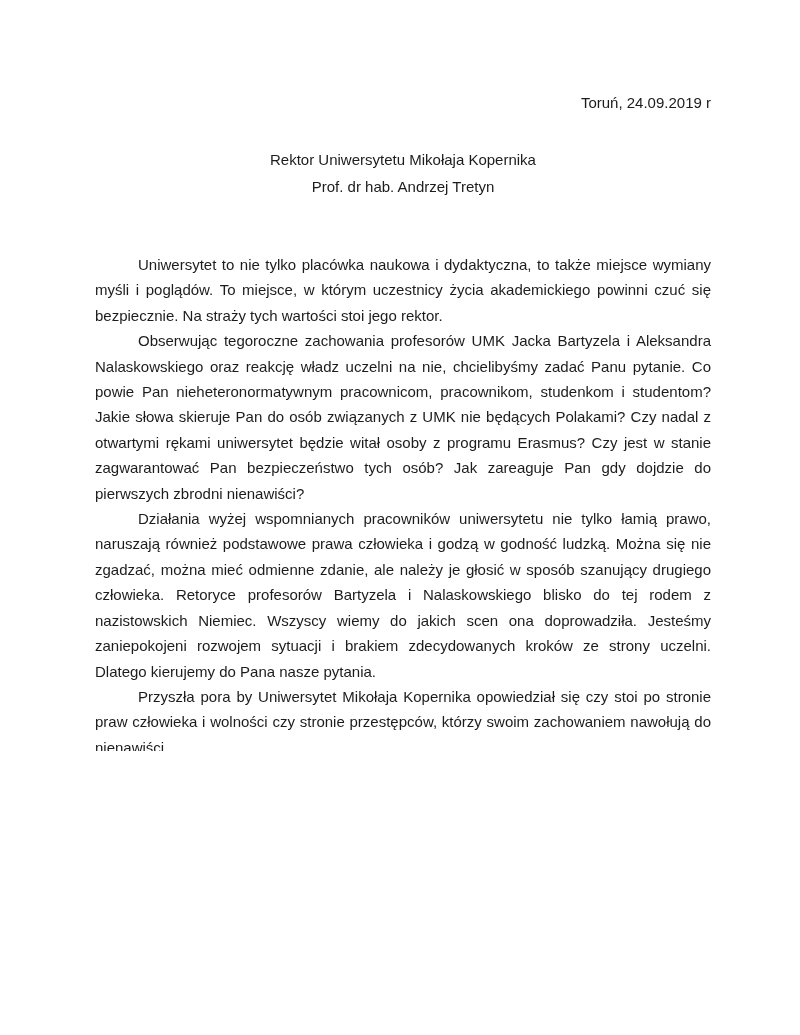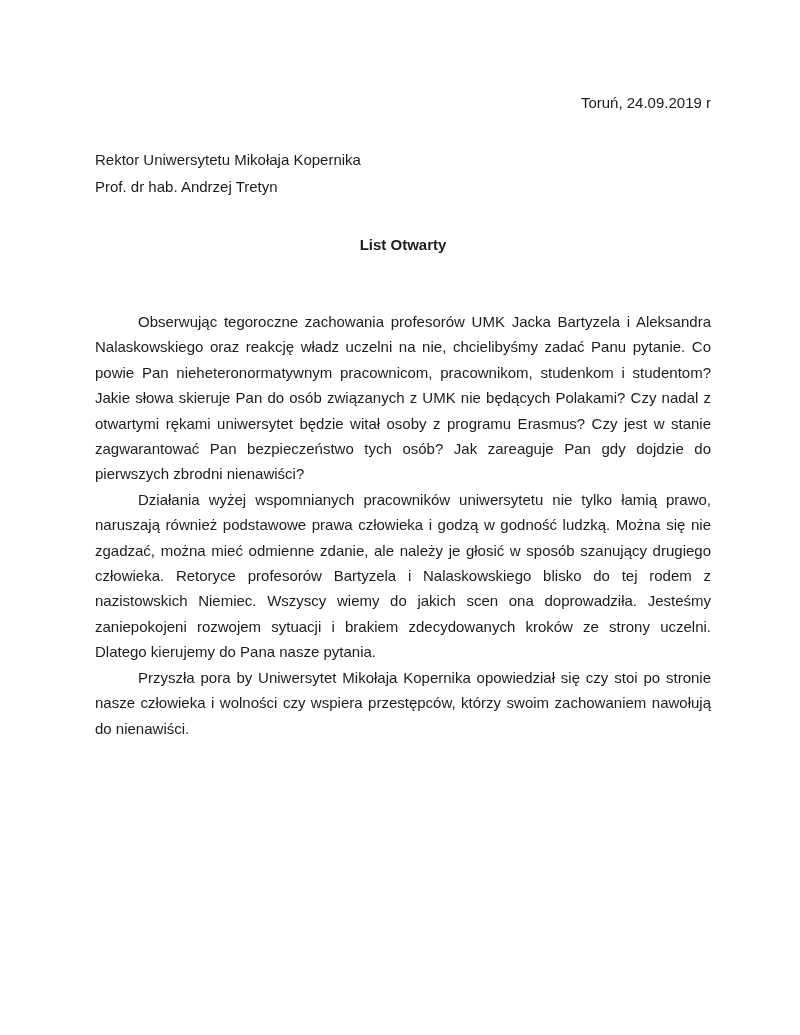--- a/index.html
+++ b/index.html
@@ -24,21 +24,21 @@
     overflow: hidden;
     font-size: 15px;
   }
   .dateline {
     text-align: right;
     line-height: 25px;
     white-space: nowrap;
   }
   .addressee {
     margin-top: 31px;
-    text-align: left;
+    text-align: center;
     line-height: 27px;
   }
   .title {
     margin: 32px 0 0 0;
     font-size: 15px;
     font-weight: bold;
     text-align: center;
     line-height: 25px;
   }
   .body-block {
@@ -66,24 +66,24 @@
 
 <div class="page">
 
   <div class="dateline">Toruń, 24.09.2019 r</div>
 
   <div class="addressee">
     <div>Rektor Uniwersytetu Mikołaja Kopernika</div>
     <div>Prof. dr hab. Andrzej Tretyn</div>
   </div>
 
-  <h1 class="title">List Otwarty</h1>
 
   <div class="body-block">
+    <p>Uniwersytet to nie tylko placówka naukowa i dydaktyczna, to także miejsce wymiany myśli i poglądów. To miejsce, w którym uczestnicy życia akademickiego powinni czuć się bezpiecznie. Na straży tych  wartości stoi jego rektor.</p>
     <p>Obserwując tegoroczne zachowania profesorów UMK Jacka Bartyzela i Aleksandra Nalaskowskiego oraz reakcję władz uczelni na nie, chcielibyśmy zadać Panu pytanie. Co powie Pan nieheteronormatywnym  pracownicom, pracownikom, studenkom i studentom? Jakie słowa skieruje Pan do osób związanych z UMK nie będących Polakami? Czy nadal z otwartymi rękami uniwersytet będzie witał osoby z programu Erasmus? Czy jest w stanie zagwarantować Pan bezpieczeństwo tych osób? Jak zareaguje Pan gdy dojdzie do pierwszych zbrodni nienawiści?</p>
     <p>Działania wyżej wspomnianych pracowników uniwersytetu nie tylko łamią prawo, naruszają również podstawowe prawa człowieka i godzą w godność ludzką. Można się nie zgadzać, można mieć odmienne zdanie, ale należy je głosić w sposób szanujący drugiego człowieka. Retoryce profesorów Bartyzela i Nalaskowskiego blisko do tej rodem z nazistowskich Niemiec. Wszyscy wiemy do jakich scen ona doprowadziła. Jesteśmy zaniepokojeni rozwojem sytuacji i brakiem zdecydowanych kroków ze strony uczelni. Dlatego kierujemy do Pana nasze pytania.</p>
-    <p>Przyszła pora by Uniwersytet Mikołaja Kopernika opowiedział się czy stoi po stronie nasze człowieka i wolności czy wspiera przestępców, którzy swoim zachowaniem nawołują do nienawiści.</p>
+    <p>Przyszła pora by Uniwersytet Mikołaja Kopernika opowiedział się czy stoi po stronie praw człowieka i wolności czy stronie przestępców, którzy swoim zachowaniem nawołują do nienawiści.</p>
   </div>
 
 
   <div class="signature">Działania Strajk Kobiet</div>
 
 </div>
 
 </body></html>

